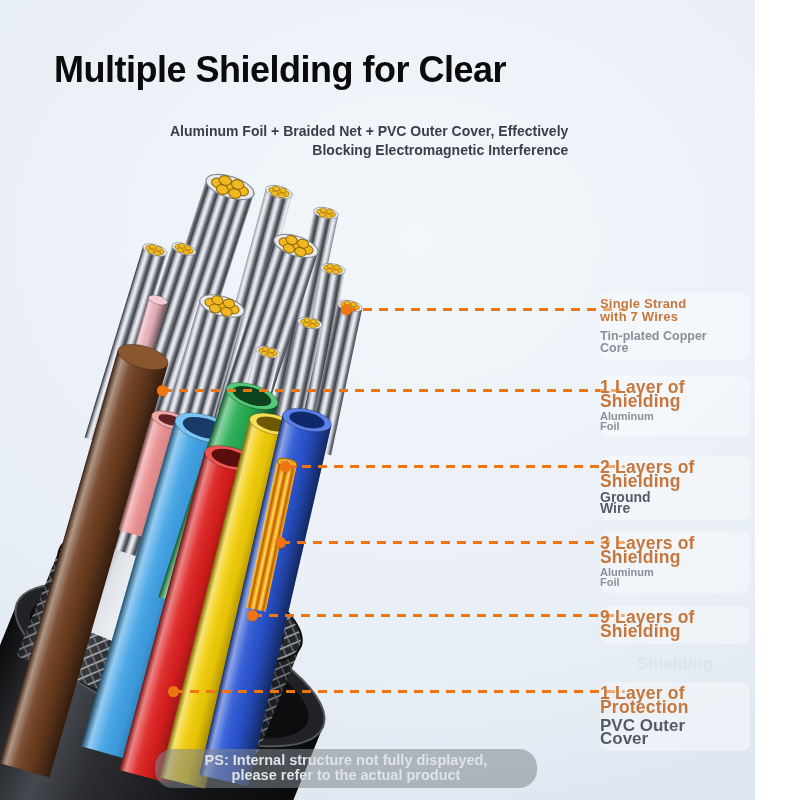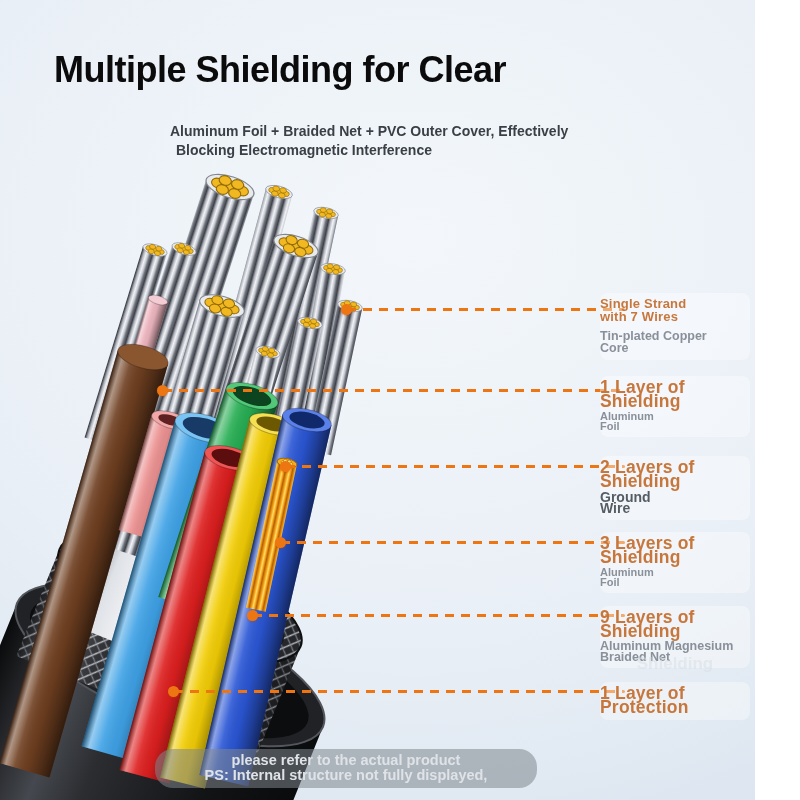--- a/index.html
+++ b/index.html
@@ -8,21 +8,21 @@
     position:relative;width:755px;height:800px;overflow:hidden;
     background:radial-gradient(120% 90% at 55% 30%, #f3f7fb 0%, #e9eff6 55%, #d7e2ee 100%);
   }
   .abs{position:absolute;}
   
   #title{left:54px;top:48px;font-size:36px;line-height:43px;font-weight:bold;
          color:#0b0b0c;letter-spacing:-0.5px;white-space:nowrap;}
   #title .l2{margin-left:14px;}
   #subtitle{left:170px;top:122px;font-size:14px;line-height:19px;font-weight:bold;
             color:#3a3f45;white-space:nowrap;}
-  #subtitle .l2{margin-left:6px;}
+  #subtitle .l2{margin-left:6px;text-align:right;}
   
   .ann{width:150px;background:rgba(255,255,255,.38);
        border-radius:8px;padding:4px 0 6px;}
   .head{font-weight:bold;color:#c8773c;font-size:17.5px;line-height:14px;letter-spacing:.2px;}
   .head.sm{font-size:13px;line-height:13px;}
   .sub{font-weight:bold;color:#8a909a;font-size:11px;line-height:10px;margin-top:3px;}
   .sub.dk{color:#565c64;}
   .lead{height:3px;border-radius:2px;
         background:repeating-linear-gradient(90deg,#ee7612 0 9px,rgba(0,0,0,0) 9px 16px);}
   .dot{width:11px;height:11px;border-radius:50%;background:#ee7612;
@@ -292,33 +292,33 @@
       <div>Aluminum</div>
       <div>Foil</div>
     </div>
   </div>
 
   <div class="abs ann" style="left:600px;top:606px">
     <div class="head">
       <div>9 Layers of</div>
       <div>Shielding</div>
     </div>
-    <div class="sub" style="font-size:12.5px;line-height:10.5px">
-      <div>Aluminum Magnesium</div>
-      <div>Braided Net</div>
-    </div>
   </div>
 
   <div class="abs ann" style="left:600px;top:682px">
     <div class="head">
       <div>1 Layer of</div>
       <div>Protection</div>
     </div>
+    <div class="sub dk" style="font-size:17px;line-height:13px;margin-top:5px">
+      <div>PVC Outer</div>
+      <div>Cover</div>
+    </div>
   </div>
 
   <div class="abs" id="ghost">Shielding</div>
 
   <div class="abs" id="note">
+    <div>PS: Internal structure not fully displayed,</div>
     <div>please refer to the actual product</div>
-    <div>PS: Internal structure not fully displayed,</div>
   </div>
 
 </div>
 
 </body></html>

